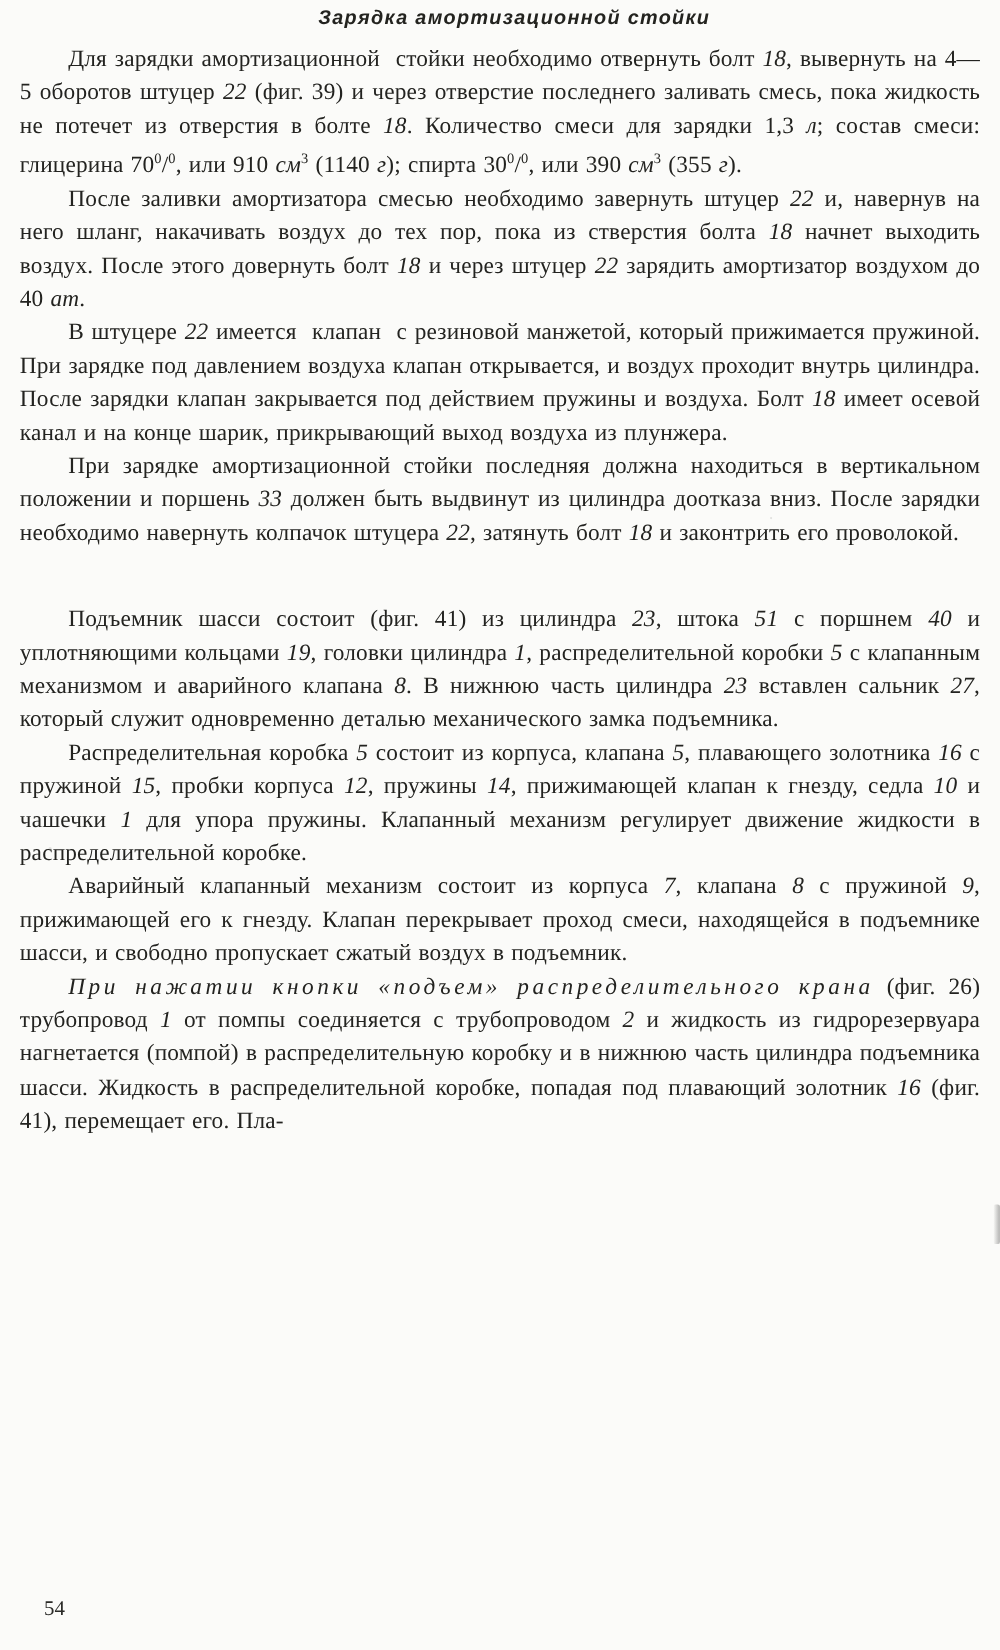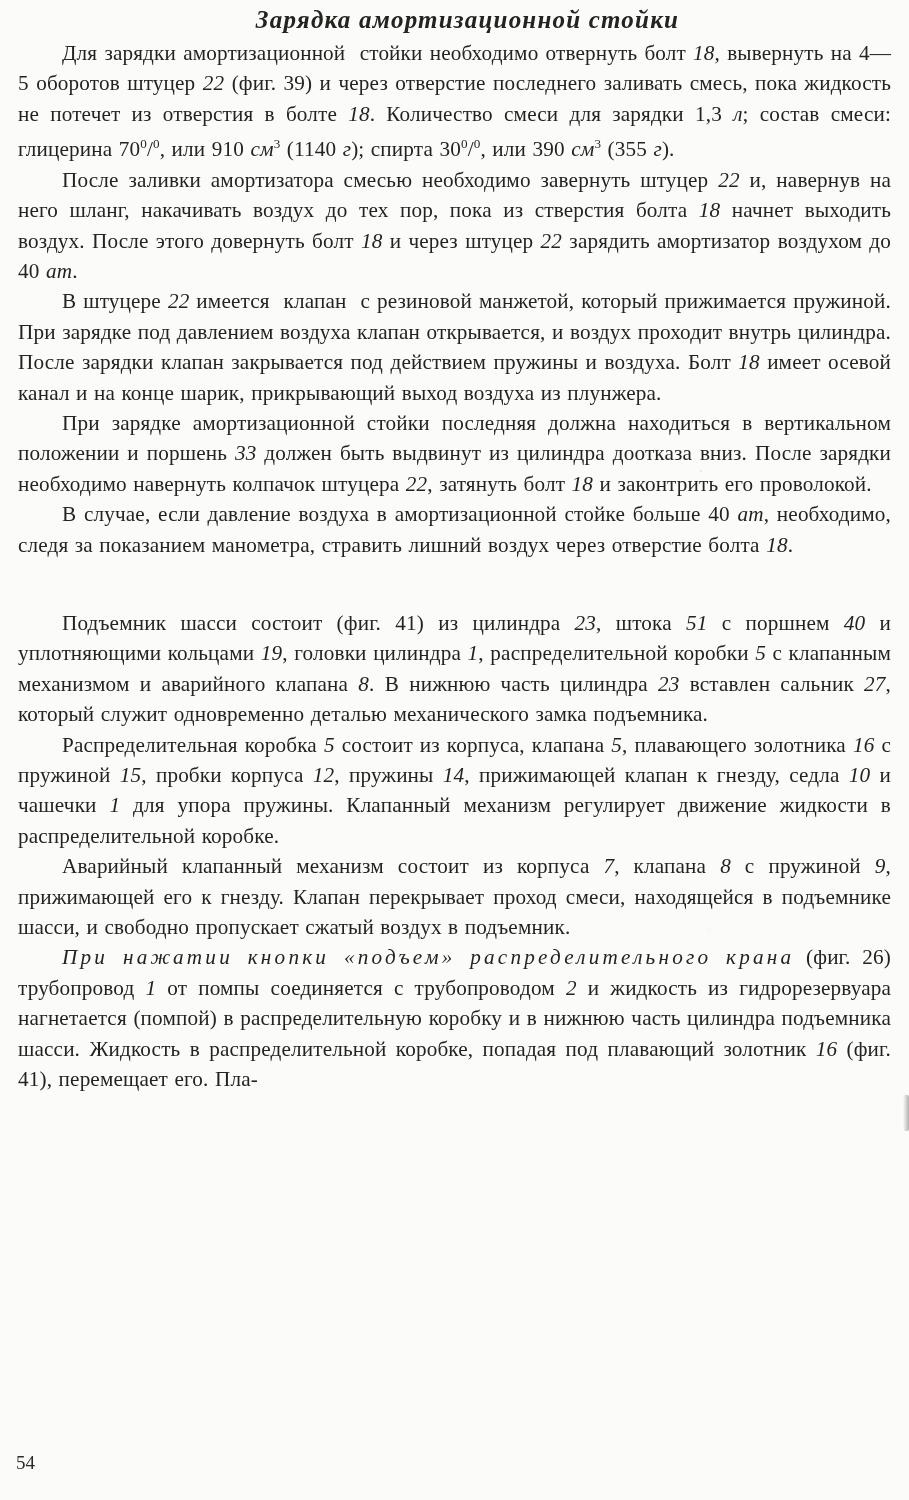--- a/index.html
+++ b/index.html
@@ -29,26 +29,26 @@
     position: absolute;
     left: 0;
     top: 0;
     width: 909px;
     height: 1500px;
     padding: 0;
   }
   .heading {
     text-align: center;
     font-style: italic;
-    font-size: 25px;
+    font-size: 18px;
     letter-spacing: 1.2px;
     color: #23231f;
     margin: 0;
     padding-top: 6px;
-    font-family: Liberation Serif, serif;
+    font-family: Liberation Sans, sans-serif;
     padding-left: 26px;
   }
   .subheading {
     text-align: center;
     font-style: italic;
     font-size: 20.5px;
     letter-spacing: 0.8px;
     color: #23231f;
     margin: 0;
   }
@@ -73,21 +73,21 @@
   .gap-sec { height: 26px; }
   .gap-sec2 { height: 22px; }
   .italic { font-style: italic; }
   .sup { font-size: 0.62em; vertical-align: super; }
   .spaced {
     letter-spacing: 3.2px;
     font-style: italic;
   }
   .pageno {
     position: absolute;
-    left: 16px;
+    left: 40px;
     top: 1452px;
     font-size: 19px;
     color: #2a2a27;
     font-family: "Liberation Serif", serif;
   }
   .edge-mark {
     position: absolute;
     right: 0;
     top: 1095px;
     width: 6px;
@@ -137,24 +137,20 @@
         Болт <span class="italic">18</span> имеет осевой канал и на конце шарик, прикрывающий
         выход воздуха из плунжера.
       </p>
 
       <p class="para">
         При зарядке амортизационной стойки последняя должна находиться в вертикальном положении и поршень <span class="italic">33</span> должен быть выдвинут из цилиндра доотказа вниз. После зарядки необходимо
         навернуть колпачок штуцера <span class="italic">22</span>, затянуть болт <span class="italic">18</span> и законтрить его
         проволокой.
       </p>
 
-      <p class="para">
-        В случае, если давление воздуха в амортизационной стойке
-        больше 40 <span class="italic">ат</span>, необходимо, следя за показанием манометра, стравить лишний воздух через отверстие болта <span class="italic">18</span>.
-      </p>
 
       <div class="gap-sec"></div>
 
 
       <div class="gap-sec2"></div>
 
       <p class="para">
         Подъемник шасси состоит (фиг. 41) из цилиндра <span class="italic">23</span>, штока <span class="italic">51</span>
         с поршнем <span class="italic">40</span> и уплотняющими кольцами <span class="italic">19</span>, головки цилиндра <span class="italic">1</span>,
         распределительной коробки <span class="italic">5</span> с клапанным механизмом и аварийного клапана <span class="italic">8</span>. В нижнюю часть цилиндра <span class="italic">23</span> вставлен сальник <span class="italic">27</span>,

